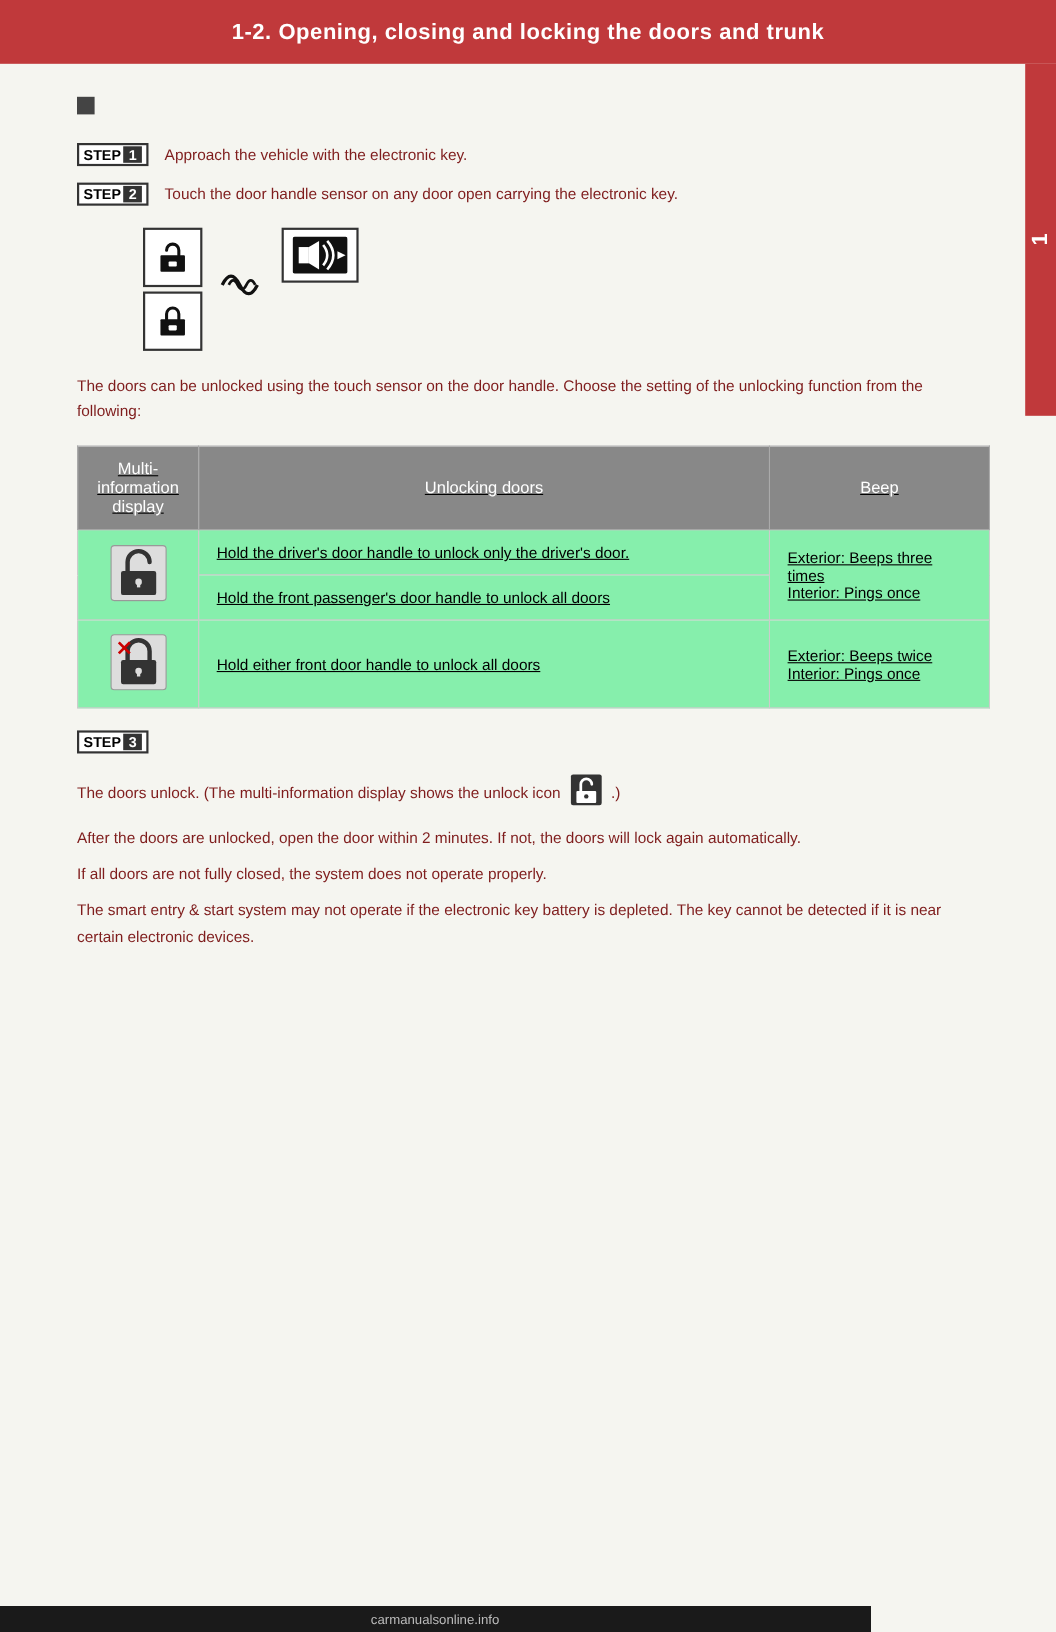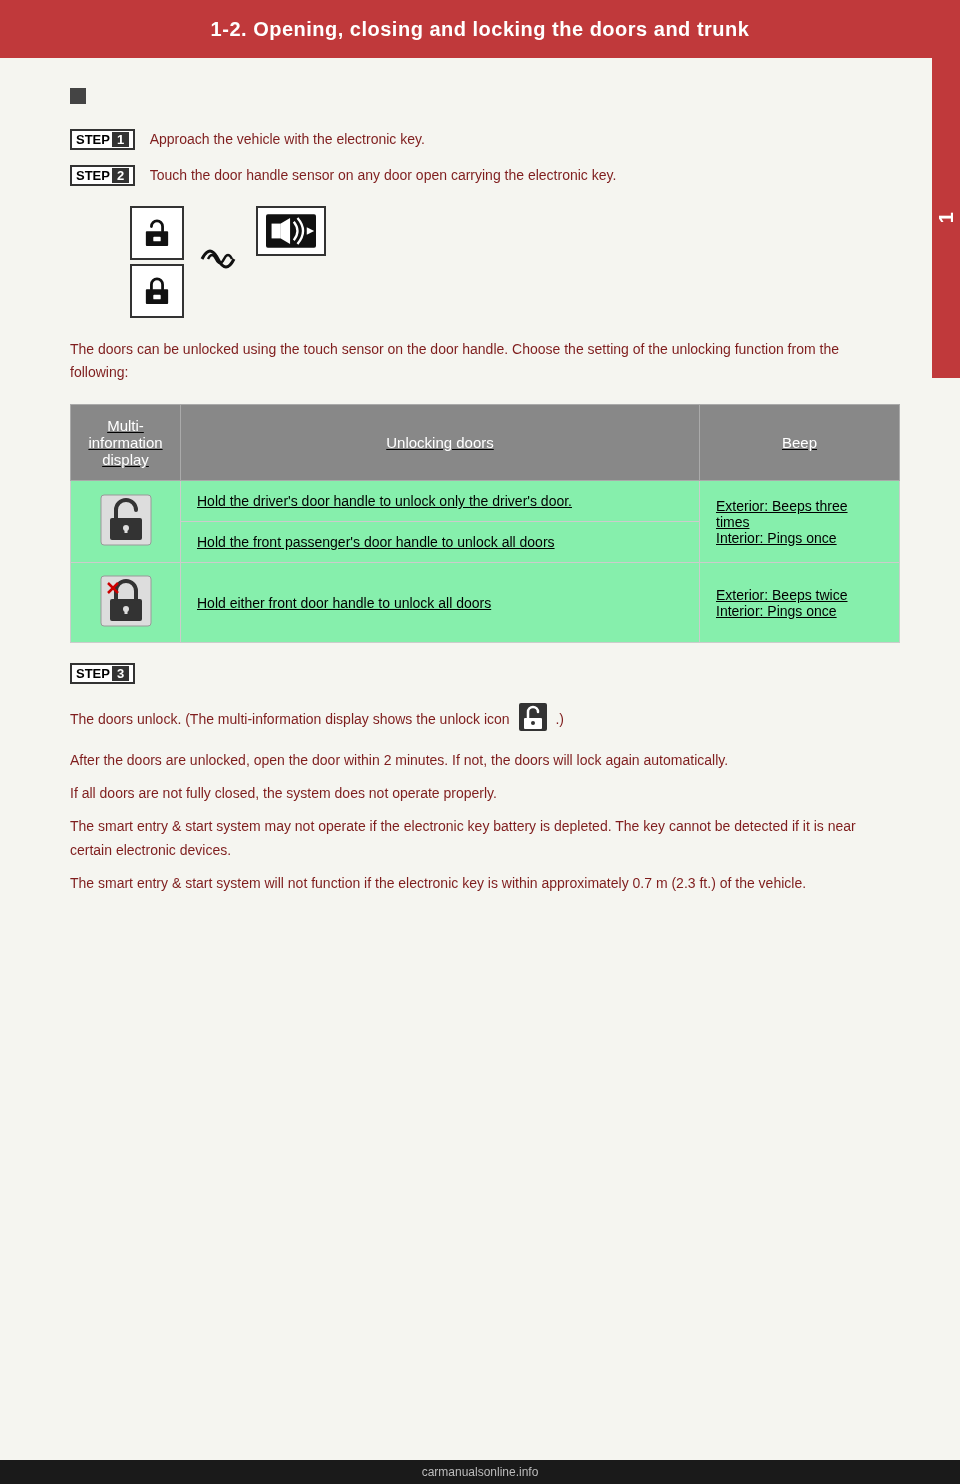--- a/index.html
+++ b/index.html
@@ -330,21 +330,18 @@
       <p class="body-text">
         If all doors are not fully closed, the system does not operate properly.
       </p>
     </div>
   </div>
 
   
   <p class="body-text">
     The smart entry &amp; start system may not operate if the electronic key battery is depleted. The key cannot be detected if it is near certain electronic devices.
   </p>
-  <p class="body-text">
-    The smart entry &amp; start system will not function if the electronic key is within approximately 0.7 m (2.3 ft.) of the vehicle.
-  </p>
 
 </div>
 
-<div style="position:fixed; bottom:0; width:960px; background:#1a1a1a; color:#bbb; text-align:center; font-size:12px; padding:5px 0;">
+<div style="position:fixed; bottom:0; width:791px; background:#1a1a1a; color:#bbb; text-align:center; font-size:12px; padding:5px 0;">
   <span>carmanualsonline.info</span>
 </div>
 
 </body></html>

